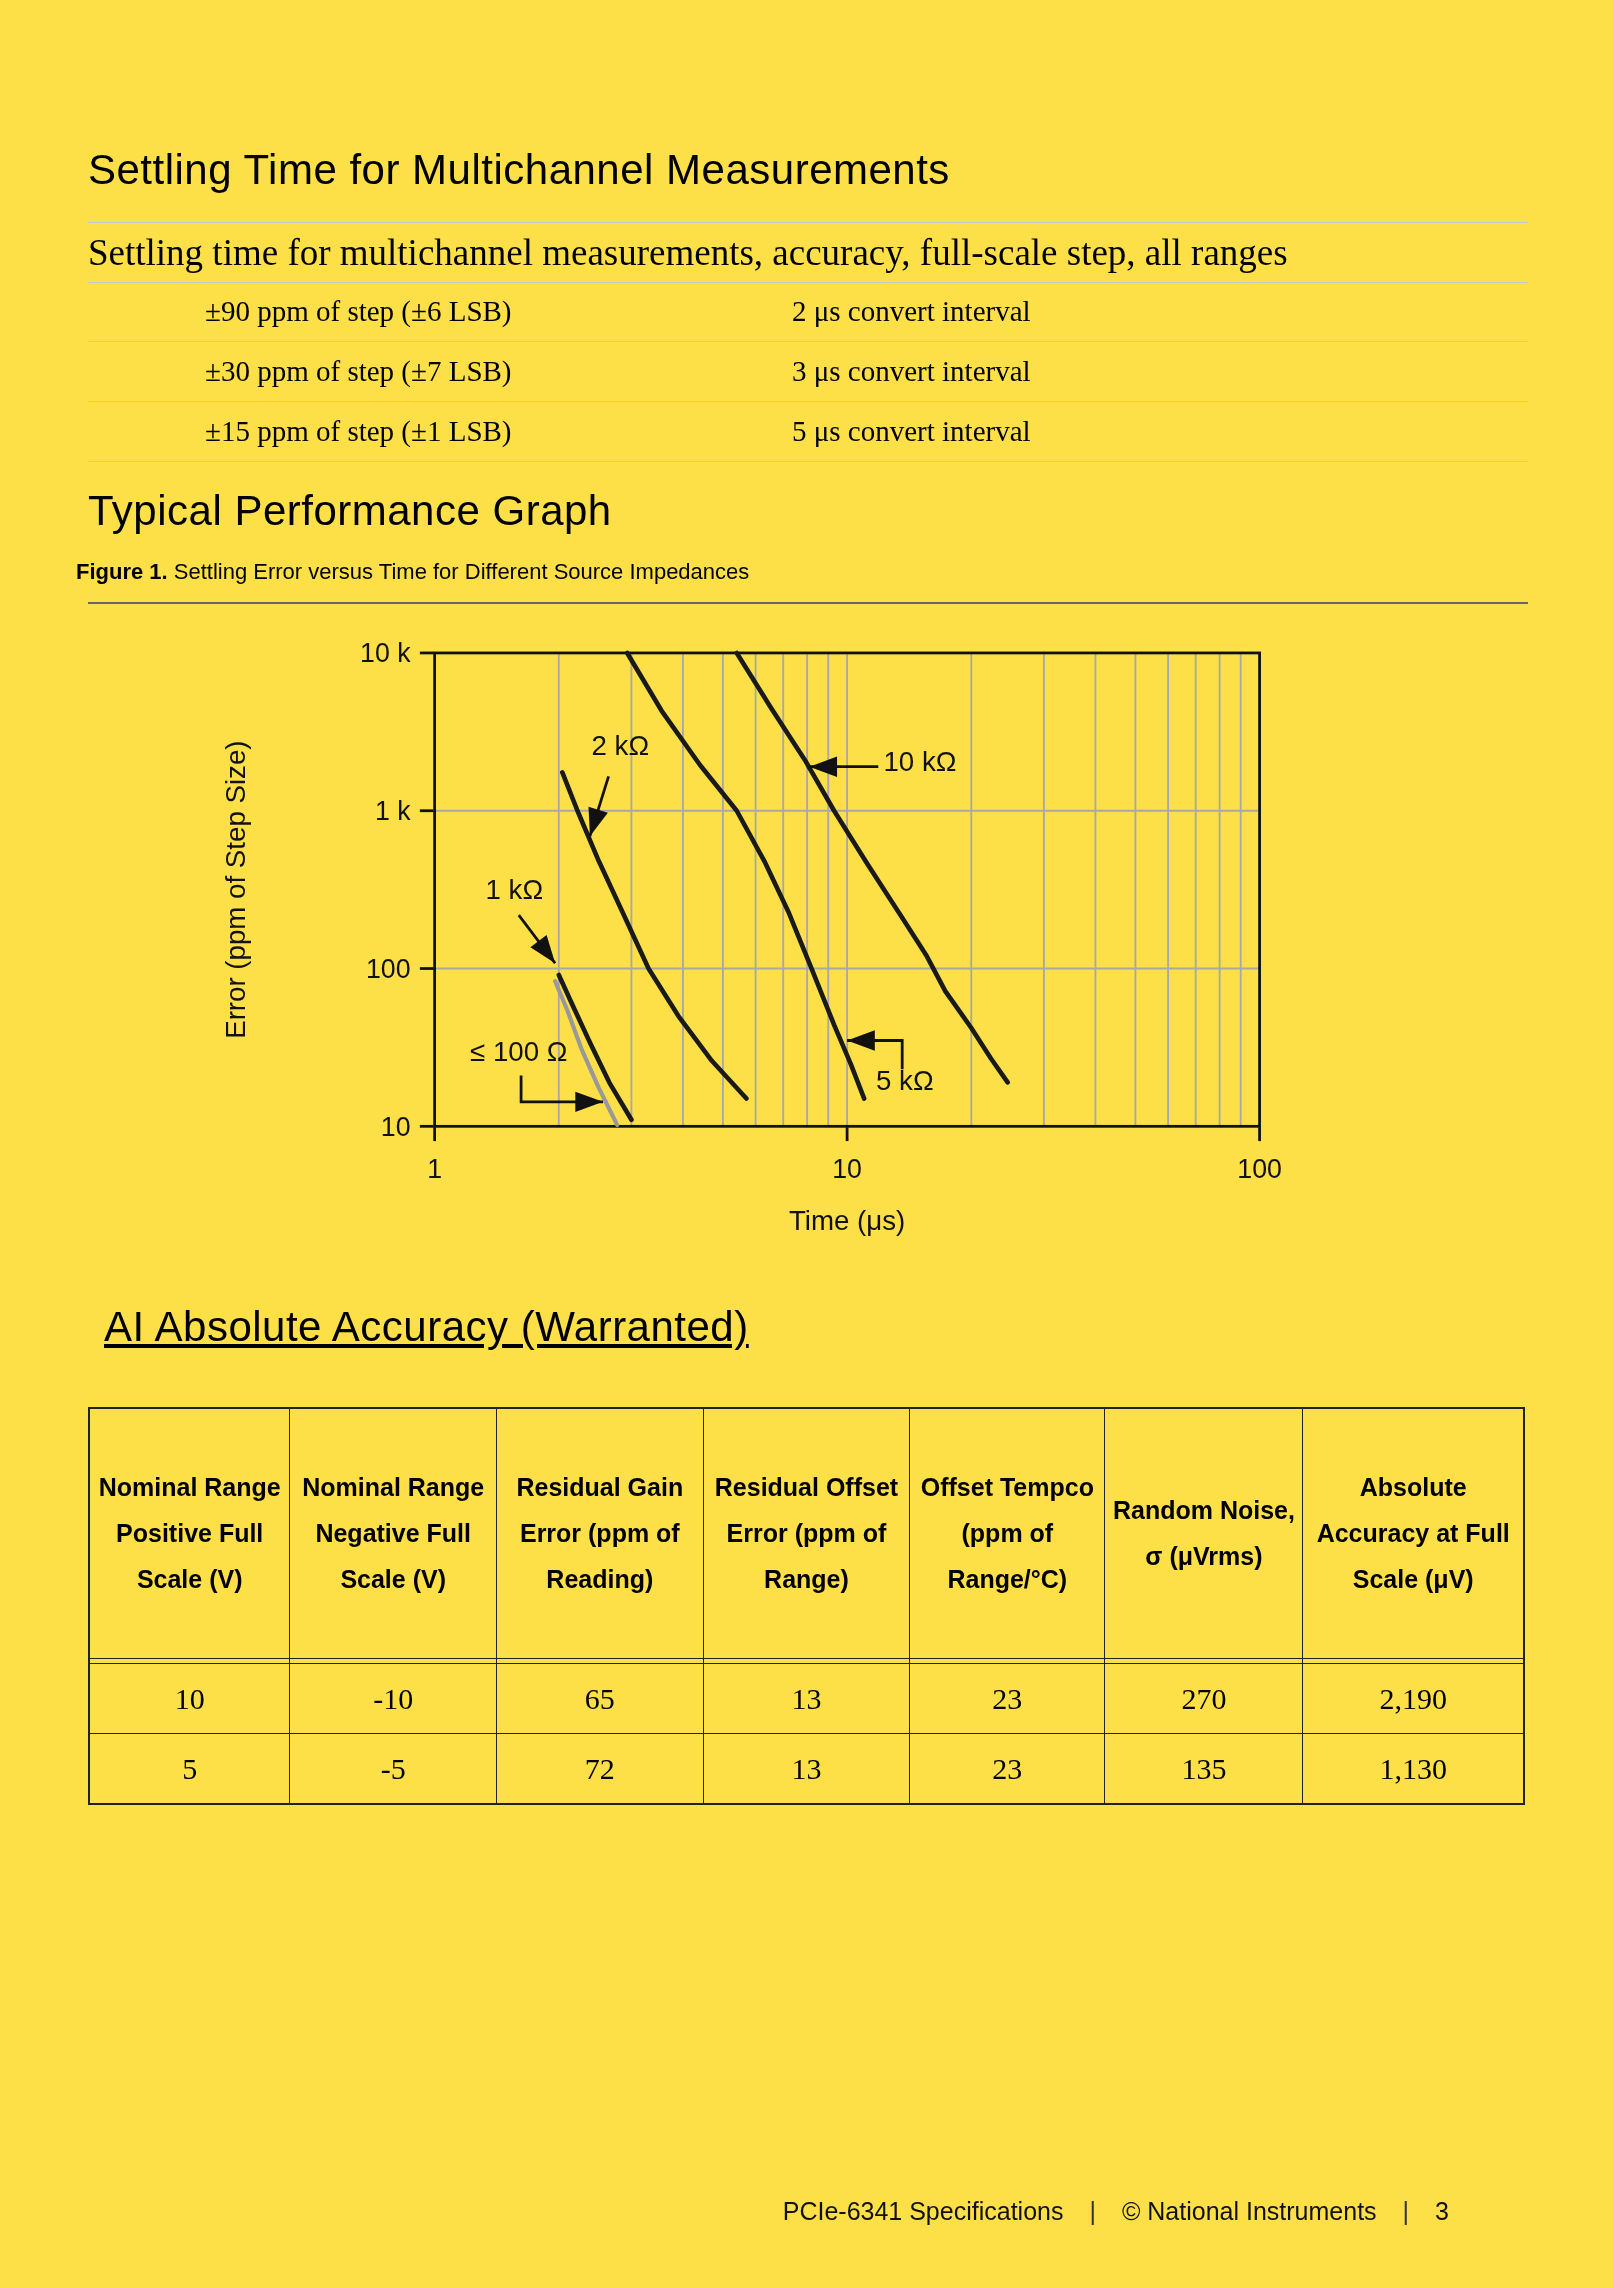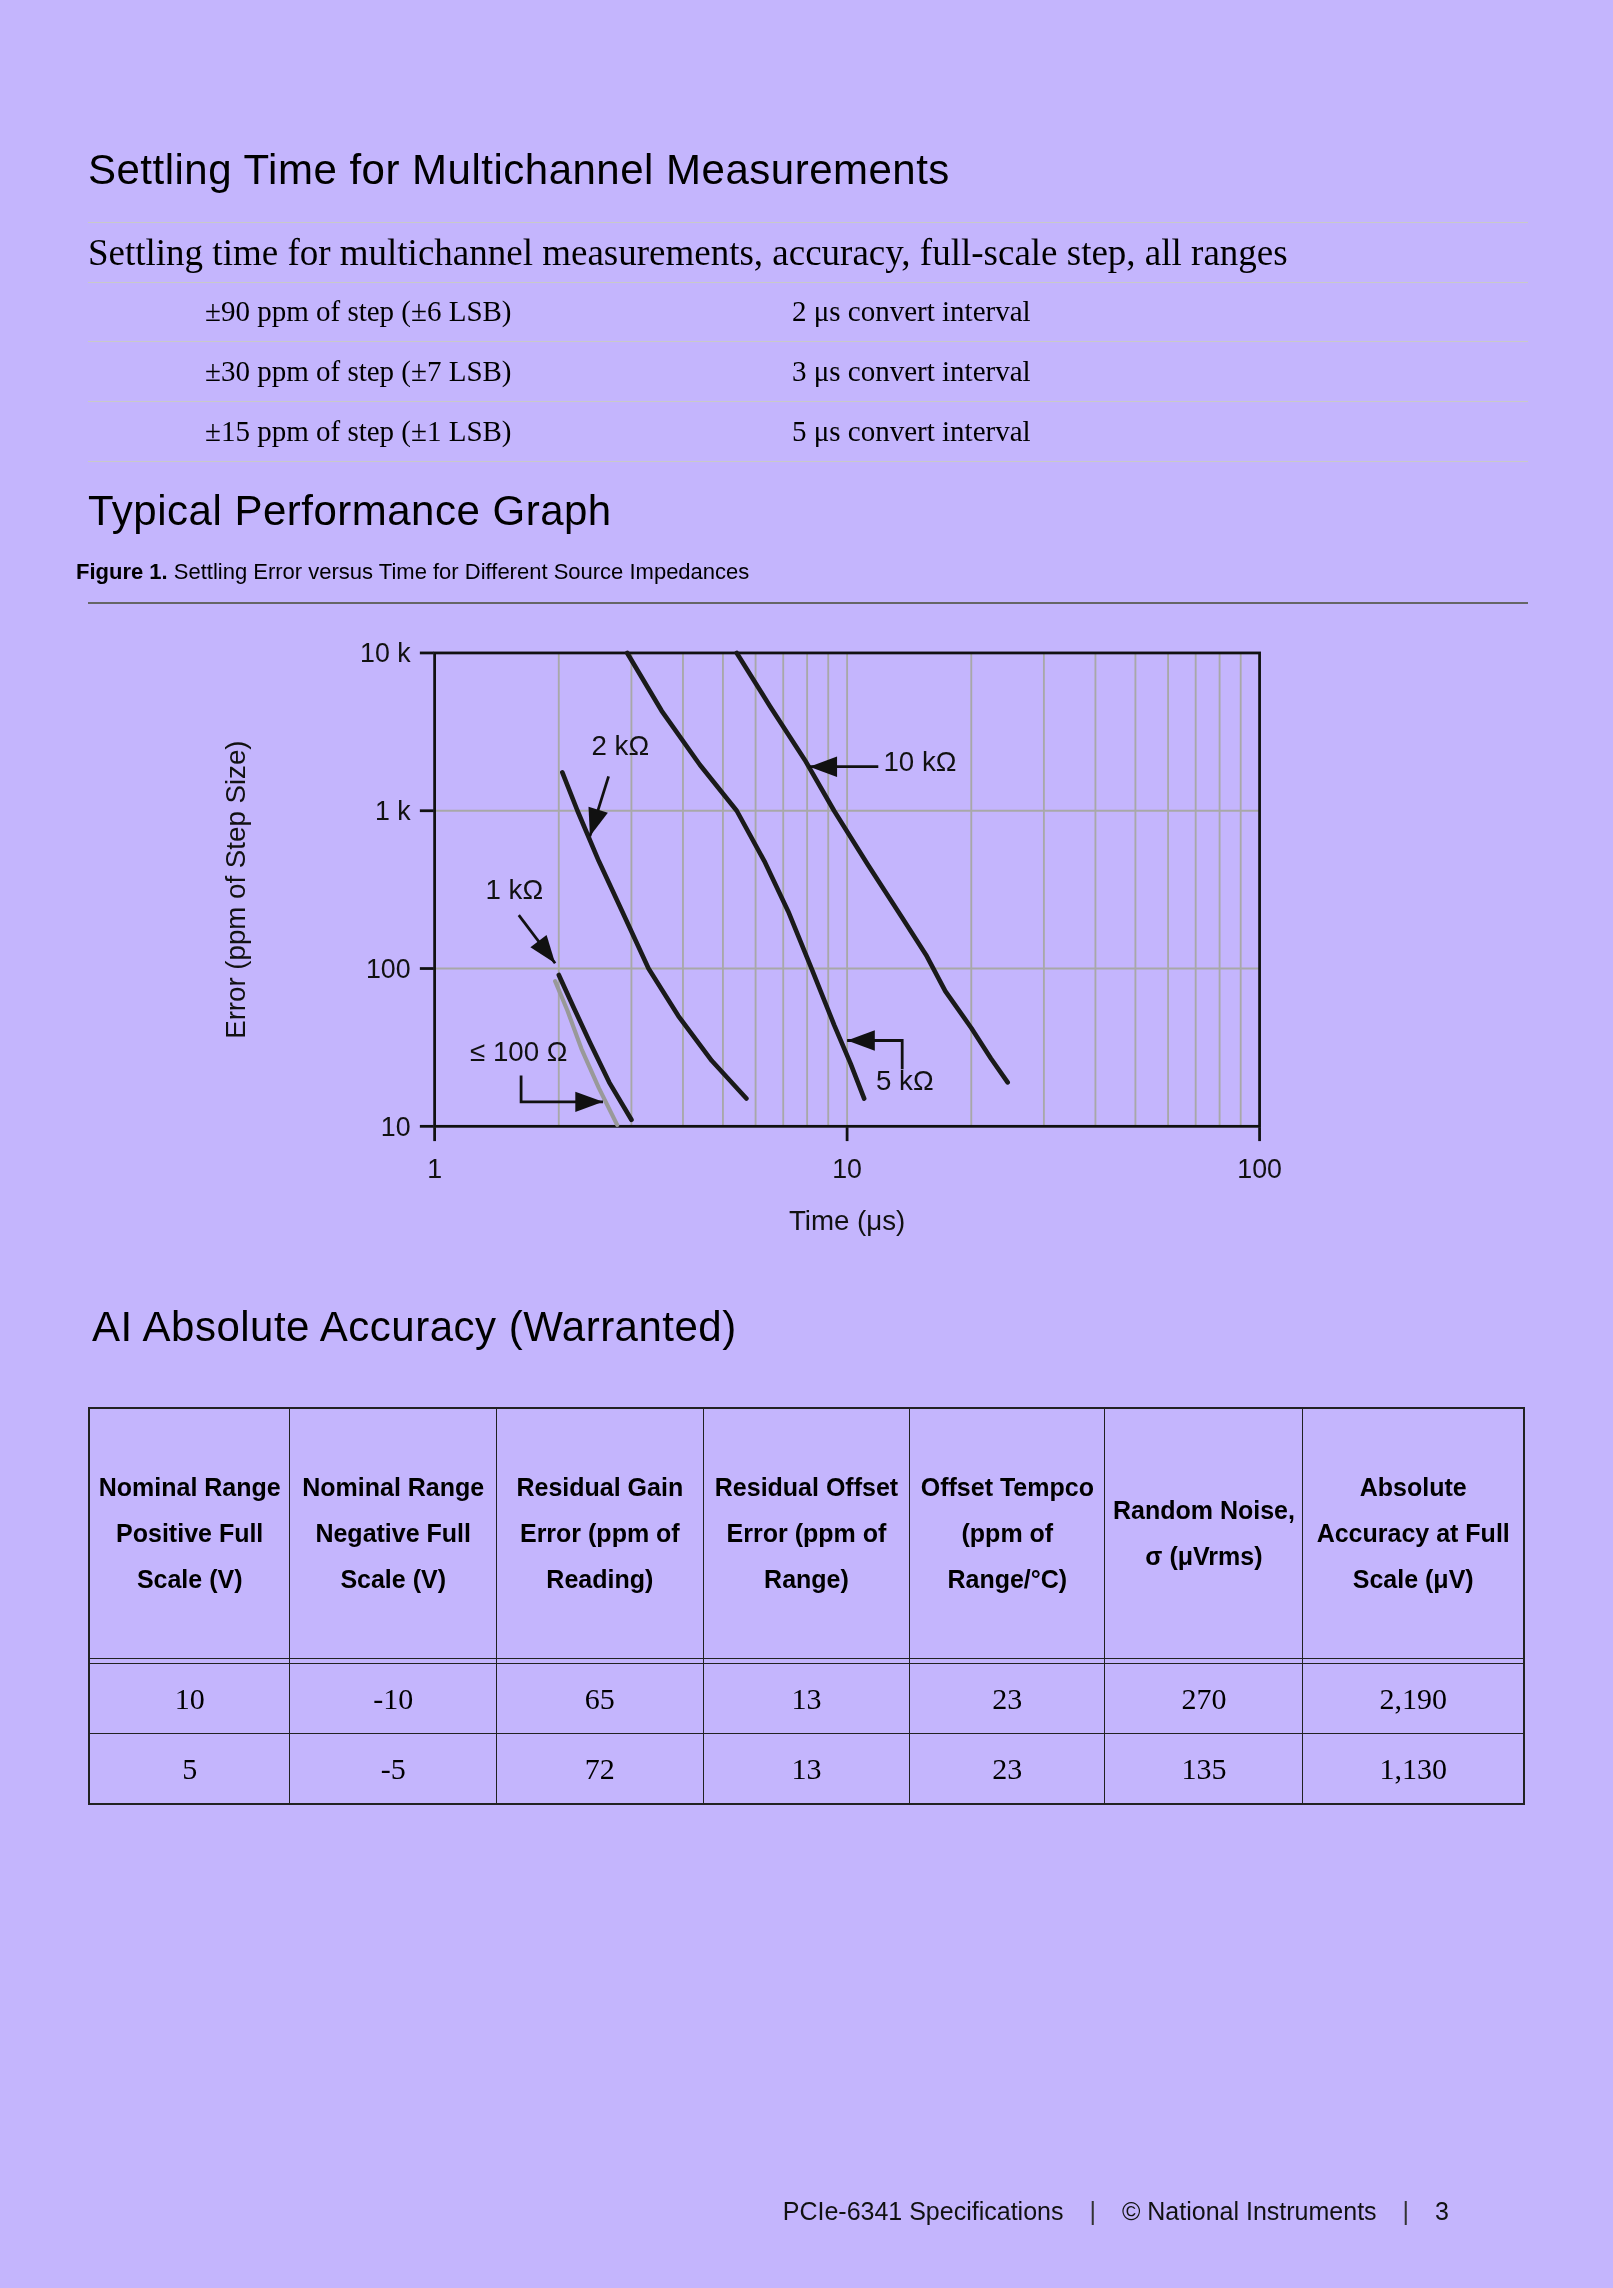--- a/index.html
+++ b/index.html
@@ -1,17 +1,17 @@
 <!DOCTYPE html>
 <html style="font-size:14.8px"><head>
 <meta charset="utf-8">
 <style>
   html,body{margin:0;padding:0;background:#e8e8e8;}
   .page{
-    position:relative; width:1613px; height:2289px; background:#c4b5fd;
+    position:relative; width:1613px; height:2289px; background:#fde047;
     margin:0 auto; overflow:hidden;
     font-family:"Liberation Sans","DejaVu Sans",sans-serif; color:#111;
   }
   .h1{
     position:absolute; left:88px; width:1440px;
     font-size:42px; font-weight:400; letter-spacing:0.5px; color:#000;
   }
   .serif{font-family:"Liberation Serif","DejaVu Serif",serif;}
   .intro{
     position:absolute; left:88px; top:222px; width:1440px; height:59px;
@@ -33,21 +33,21 @@
   .cap-bold{font-weight:700;}
   .caption-rule{
     position:absolute; left:88px; top:602px; width:1440px; height:0;
     border-top:2.8px solid #666;
   }
   #perf-chart{position:absolute; left:0; top:591px;}
   #perf-chart text{fill:#111;}
   #perf-chart .tick{font:29px "Liberation Sans","DejaVu Sans",sans-serif;}
   #perf-chart .axis-title{font:30px "Liberation Sans","DejaVu Sans",sans-serif;}
   #perf-chart .curve-label{font:30px "Liberation Sans","DejaVu Sans",sans-serif;}
-  .h2b{position:absolute; left:92px; top:1303px;}
+  .h2b{position:absolute; left:104px; top:1303px;text-decoration:underline;}
   .tbl-caption{
     position:absolute; left:88px; top:1410px; width:1440px;
     text-align:center; font-size:27px; color:#000;
   }
   table.acc{
     position:absolute; left:88px; top:1407px; width:1437px;
     border-collapse:collapse; table-layout:fixed;
   }
   table.acc th, table.acc td{border:1.8px solid #222;}
   table.acc{border:2.8px solid #222;}

